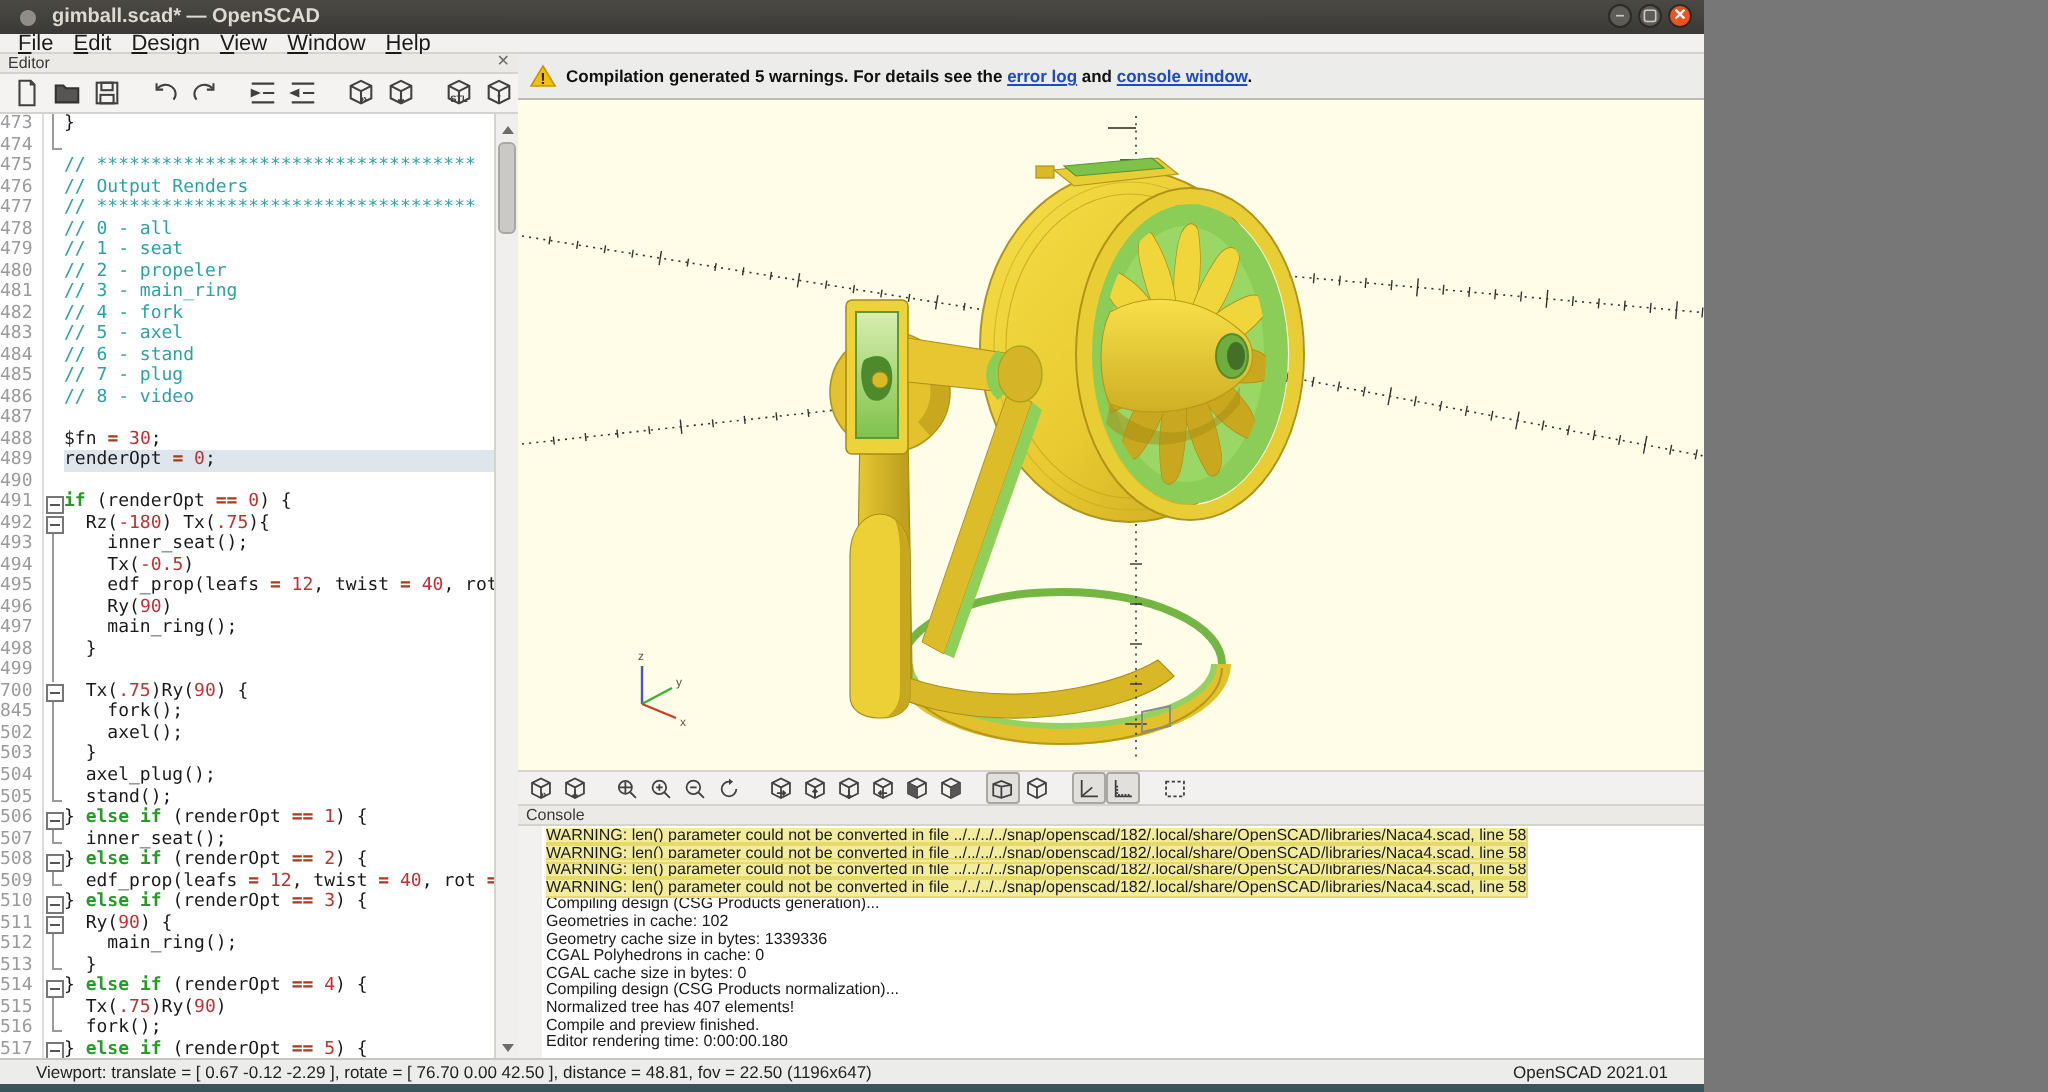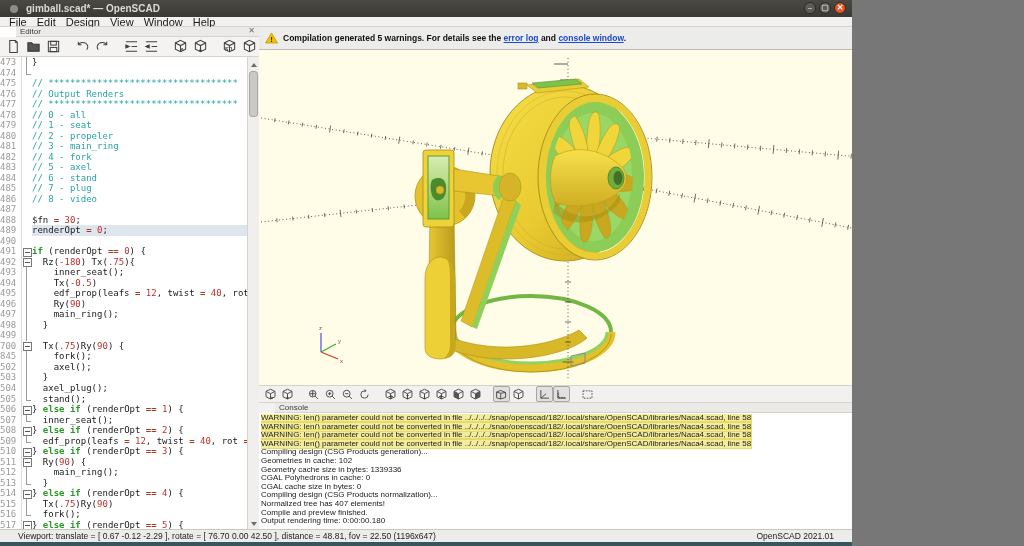--- a/index.html
+++ b/index.html
@@ -18,21 +18,21 @@
   .menubar{height:10px;background:#f2f1ef;border-bottom:1px solid #d5d3cf;display:flex;align-items:center;
            font-size:11px;color:#1a1a1a;padding-left:4px;}
   .menu-item{padding:0 5px;cursor:default;}
   .menu-item u{text-decoration:underline;}
   
   .main{display:flex;height:502px;}
   .left-pane{width:386px;display:flex;flex-direction:column;background:#fff;}
   .splitter{width:3px;background:#d8d6d2;cursor:col-resize;}
   .right-pane{width:635px;display:flex;flex-direction:column;}
   .dock-header{height:10px;background:#eceae7;border-bottom:1px solid #d5d3cf;display:flex;
-               font-size:8px;color:#3a3a3a;padding:0 4px;margin-left:16px;}
+               font-size:8px;color:#3a3a3a;padding:0 4px;}
   .dock-close{margin-left:auto;font-size:8px;color:#6e6c68;line-height:8px;cursor:default;}
   
   .ed-toolbar{height:20px;background:#f4f3f1;border-bottom:1px solid #d5d3cf;display:flex;align-items:center;padding-left:3px;}
   .tb-btn{width:20px;height:19px;border:1px solid transparent;background:transparent;padding:1px;display:flex;
           align-items:center;justify-content:center;border-radius:2px;}
   .tb-btn svg{display:block;}
   .gap{margin-left:9px;}
   
   .code-wrap{flex:1;position:relative;overflow:hidden;background:#fff;}
   .code{position:absolute;inset:0 12px 0 0;overflow:hidden;font-family:"DejaVu Sans Mono",monospace;font-size:9px;}
@@ -65,21 +65,21 @@
   
   .viewport{height:335px;background:#fffde7;position:relative;overflow:hidden;}
   .scene{display:block;width:635px;height:335px;}
   
   .vp-toolbar{height:18px;background:#f2f1ef;border-top:1px solid #d5d3cf;border-bottom:1px solid #d5d3cf;
               display:flex;align-items:center;padding-left:3px;}
   .vp-btn{width:17px;height:16px;border:1px solid transparent;background:transparent;padding:0;display:flex;
           align-items:center;justify-content:center;border-radius:2px;}
   .vp-btn.pressed{background:#e2e0dd;border-color:#a9a7a3;}
   
-  .console-wrap{flex:1;position:relative;background:#fff;overflow:hidden;}
+  .console-wrap{flex:1;position:relative;background:#fff;overflow:hidden;margin-left:12px;}
   .console{position:absolute;inset:1px 12px 0 2px;overflow:hidden;font-size:8px;line-height:8.6px;color:#1a1a1a;}
   .con-line{white-space:pre;}
   .con-line.warn span{background:#f3ec9c;outline:1px solid #e6da6a;}
   
   .statusbar{height:13px;background:#ececea;border-top:1px solid #c9c7c3;display:flex;align-items:center;
              font-size:8.5px;color:#222;padding:0 18px;}
   .statusbar .right{margin-left:auto;}
   .bottom-strip{height:4px;background:#3a545c;}
 </style>
 </head>
@@ -564,21 +564,21 @@
             <div class="con-line warn"><span>WARNING: len() parameter could not be converted in file ../../../../snap/openscad/182/.local/share/OpenSCAD/libraries/Naca4.scad, line 58</span></div>
             <div class="con-line warn"><span>WARNING: len() parameter could not be converted in file ../../../../snap/openscad/182/.local/share/OpenSCAD/libraries/Naca4.scad, line 58</span></div>
             <div class="con-line"><span>Compiling design (CSG Products generation)...</span></div>
             <div class="con-line"><span>Geometries in cache: 102</span></div>
             <div class="con-line"><span>Geometry cache size in bytes: 1339336</span></div>
             <div class="con-line"><span>CGAL Polyhedrons in cache: 0</span></div>
             <div class="con-line"><span>CGAL cache size in bytes: 0</span></div>
             <div class="con-line"><span>Compiling design (CSG Products normalization)...</span></div>
             <div class="con-line"><span>Normalized tree has 407 elements!</span></div>
             <div class="con-line"><span>Compile and preview finished.</span></div>
-            <div class="con-line"><span>Output rendering time: 0:00:00.180</span></div>
+            <div class="con-line"><span>Editor rendering time: 0:00:00.180</span></div>
           </div>
         <div class="vscroll">
           <div class="sb-btn up"></div>
           <div class="sb-thumb" style="bottom:12px;height:30px;"></div>
           <div class="sb-btn down"></div>
         </div>
       </div>
     </div>
   </div>
 

